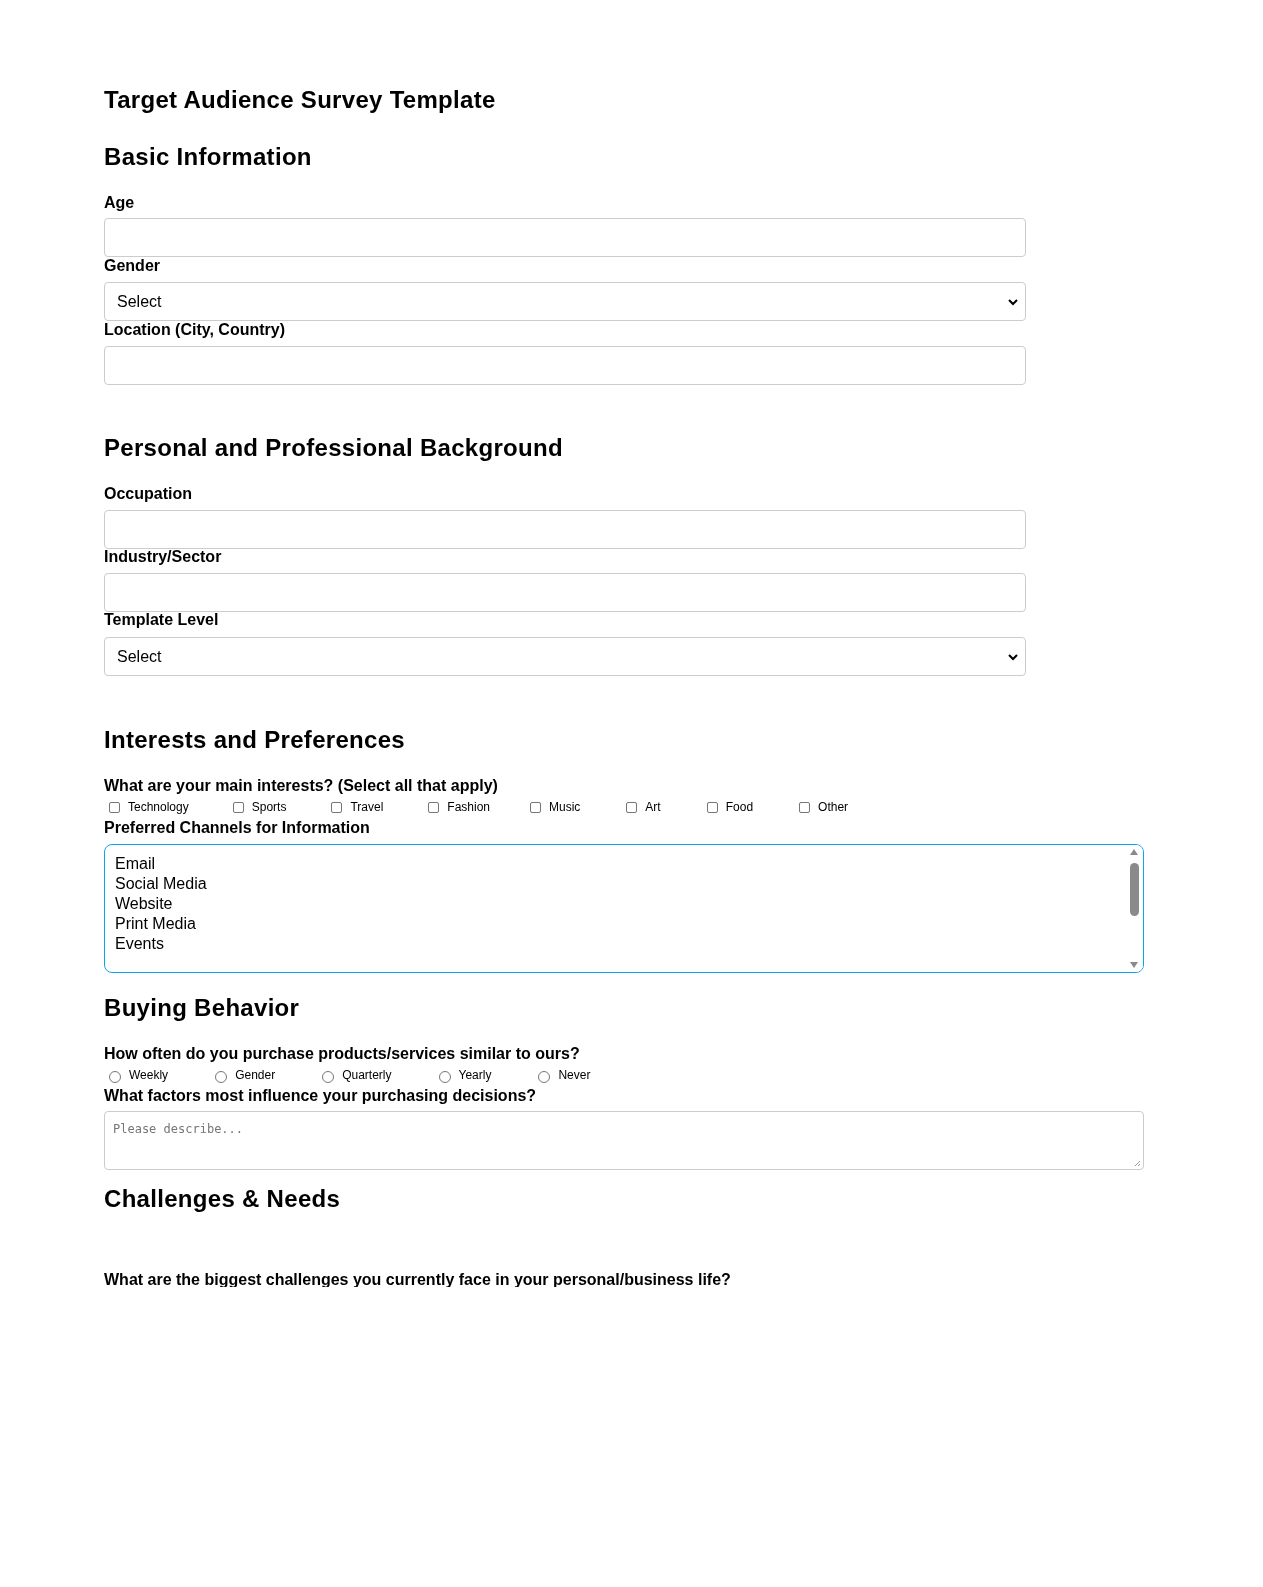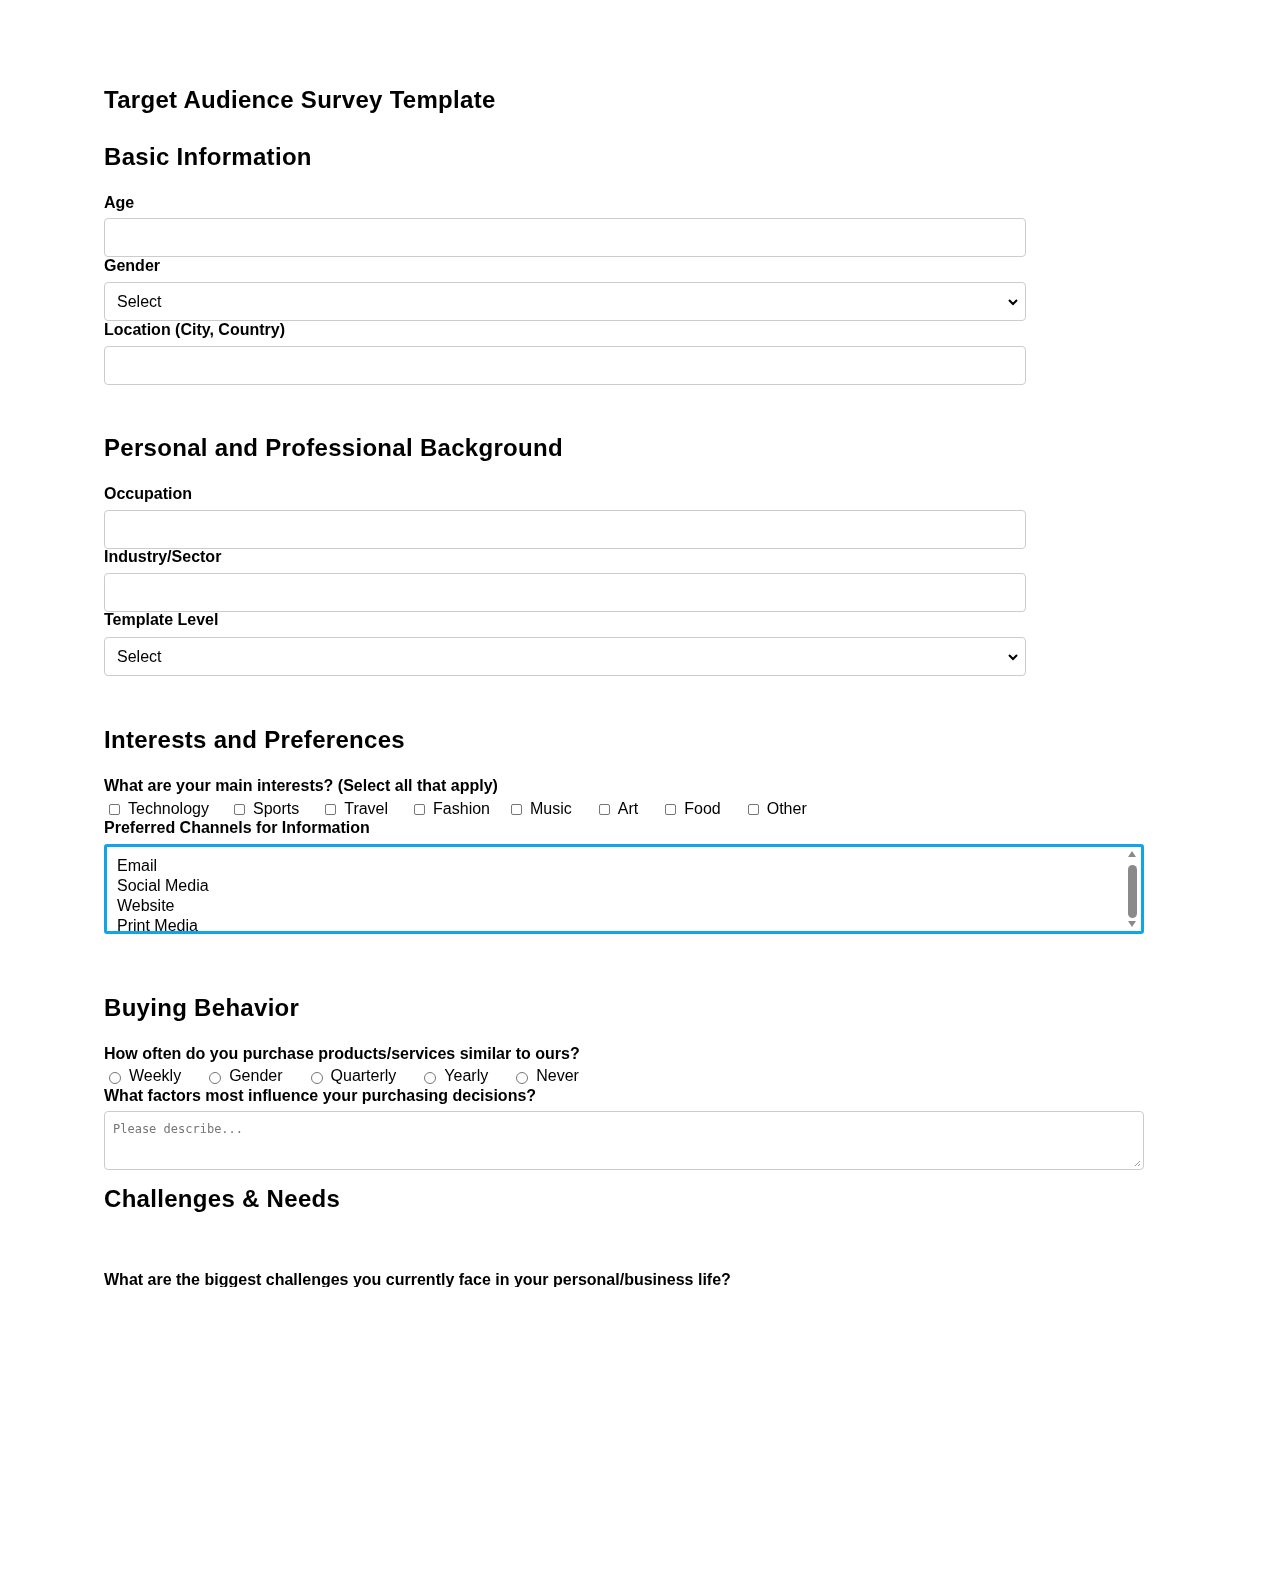--- a/index.html
+++ b/index.html
@@ -5,25 +5,25 @@
   html, body { margin:0; padding:0; background:#ffffff; }
   body { width:1263px; height:1587px; position:relative; overflow:hidden; font-family:"Liberation Sans", sans-serif; color:#000; }
   .viewport { position:absolute; left:0; top:0; width:1263px; height:1287px; overflow:hidden; }
   .page { position:absolute; left:104px; top:0; width:1040px; }
   h1 { position:absolute; left:0; top:80px; margin:0; font-size:24px; font-weight:bold; letter-spacing:0.3px; line-height:40px; white-space:nowrap; }
   h2 { position:absolute; left:0; margin:0; font-size:24px; font-weight:bold; letter-spacing:0.3px; line-height:30px; white-space:nowrap;text-align:center; }
   .lbl { position:absolute; left:0; margin:0; font-size:16px; font-weight:bold; line-height:20px; white-space:nowrap;text-align:center; }
   .field { position:absolute; left:0; width:922px; height:39px; box-sizing:border-box; border:1px solid #cccccc; border-radius:4px; background:#fff; }
   .select { display:flex; align-items:center; padding-left:12px; font-size:16px; }
   .select .chev { position:absolute; right:6px; top:14px; width:12px; height:10px; }
-  .opts { position:absolute; left:0; display:flex; align-items:center; font-size:16px; white-space:nowrap; }
+  .opts { position:absolute; left:0; display:flex; align-items:center; font-size:12px; white-space:nowrap;gap:19px; }
   .opt { display:flex; align-items:center; }
   .cb { width:11px; height:11px; border:1px solid #767676; border-radius:2px; margin:0 8px 0 5px; box-sizing:border-box; background:#fff; }
   .rb { width:12px; height:12px; border:1px solid #767676; border-radius:50%; margin:4px 8px 0 5px; box-sizing:border-box; background:#fff; }
-  .listbox { position:absolute; left:0; width:1040px; height:90px; box-sizing:border-box; border:3px solid #0ea5e9; border-radius:3px; overflow:hidden; }
+  .listbox { position:absolute; left:0; width:1040px; height:129px; box-sizing:border-box; border:1px solid #0ea5e9; border-radius:8px; overflow:hidden; }
   .listbox .items { position:absolute; left:10px; top:9px; font-size:16px; line-height:20px; }
   .listbox .scroll { position:absolute; right:0; top:0; width:17px; height:100%; background:#fff; }
   .listbox .thumb { position:absolute; left:4px; top:18px; width:9px; height:53px; background:#8a8a8a; border-radius:5px; }
   .listbox .arr-up { position:absolute; left:4px; top:4px; width:0; height:0; border-left:4.5px solid transparent; border-right:4.5px solid transparent; border-bottom:6px solid #8a8a8a; }
   .listbox .arr-down { position:absolute; left:4px; bottom:4px; width:0; height:0; border-left:4.5px solid transparent; border-right:4.5px solid transparent; border-top:6px solid #8a8a8a; }
   .textarea { position:absolute; left:0; width:1040px; height:59px; box-sizing:border-box; border:1px solid #cccccc; border-radius:4px; }
   .textarea .ph { position:absolute; left:8px; top:10px; font-family:"DejaVu Sans Mono", monospace; font-size:12px; color:#757575; }
   .textarea .grip { position:absolute; right:2px; bottom:2px; width:8px; height:8px; }
 </style>
 </head>

